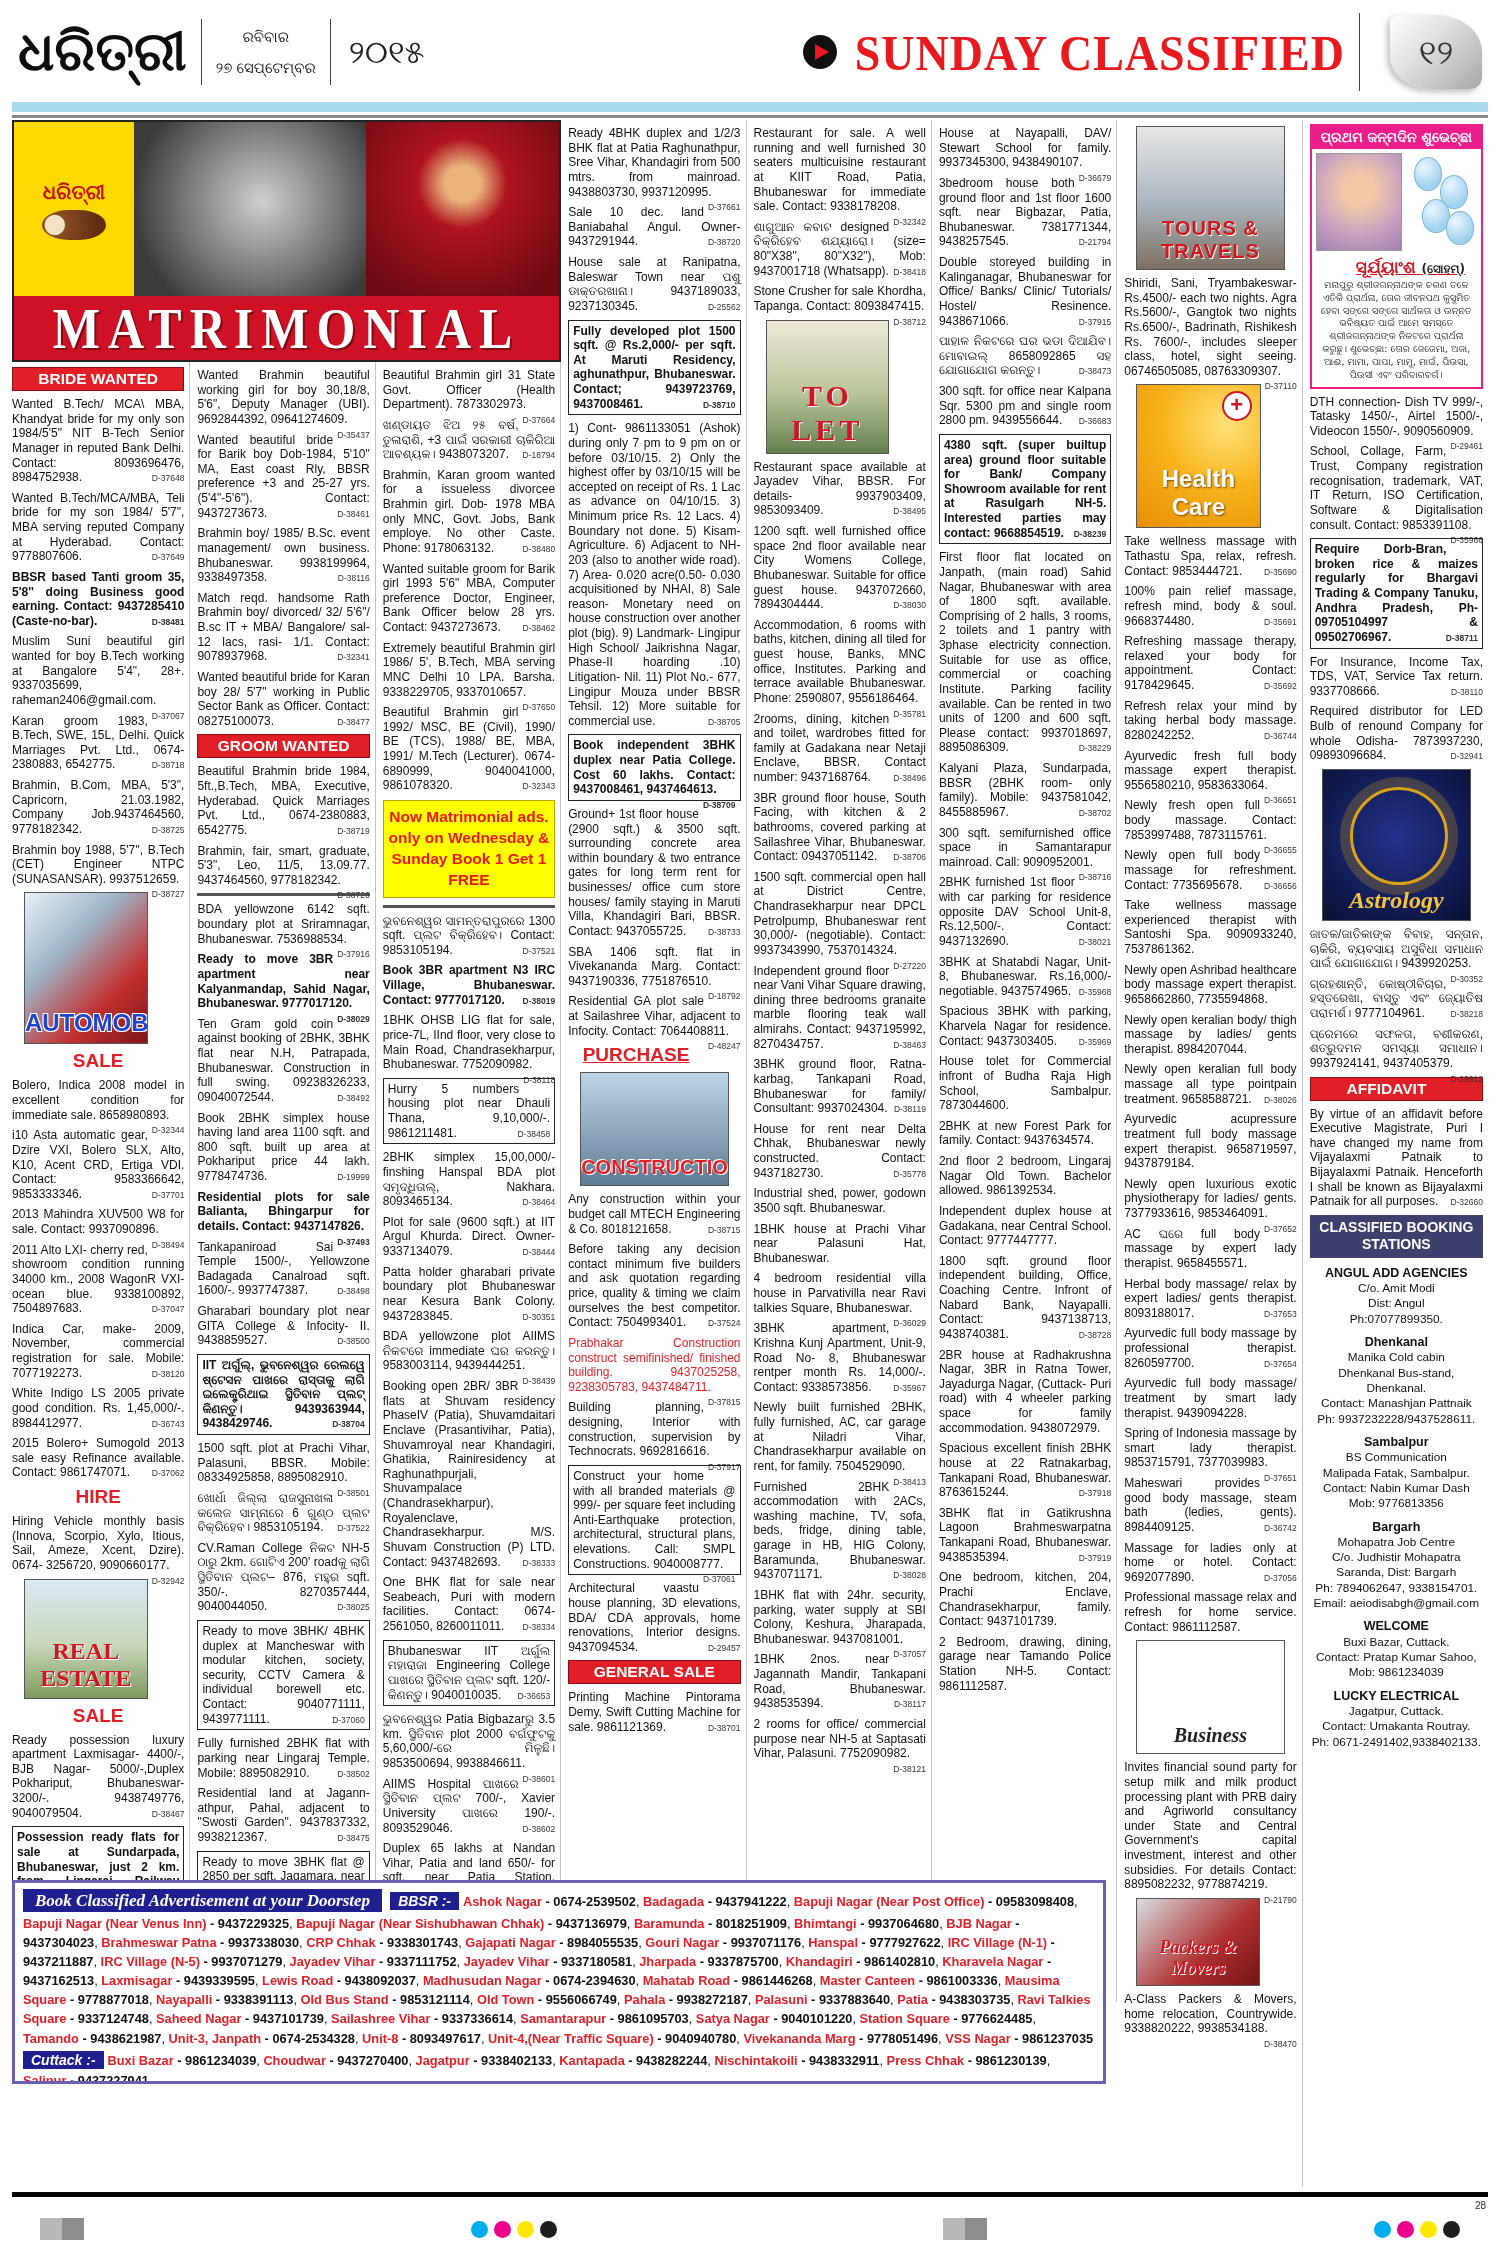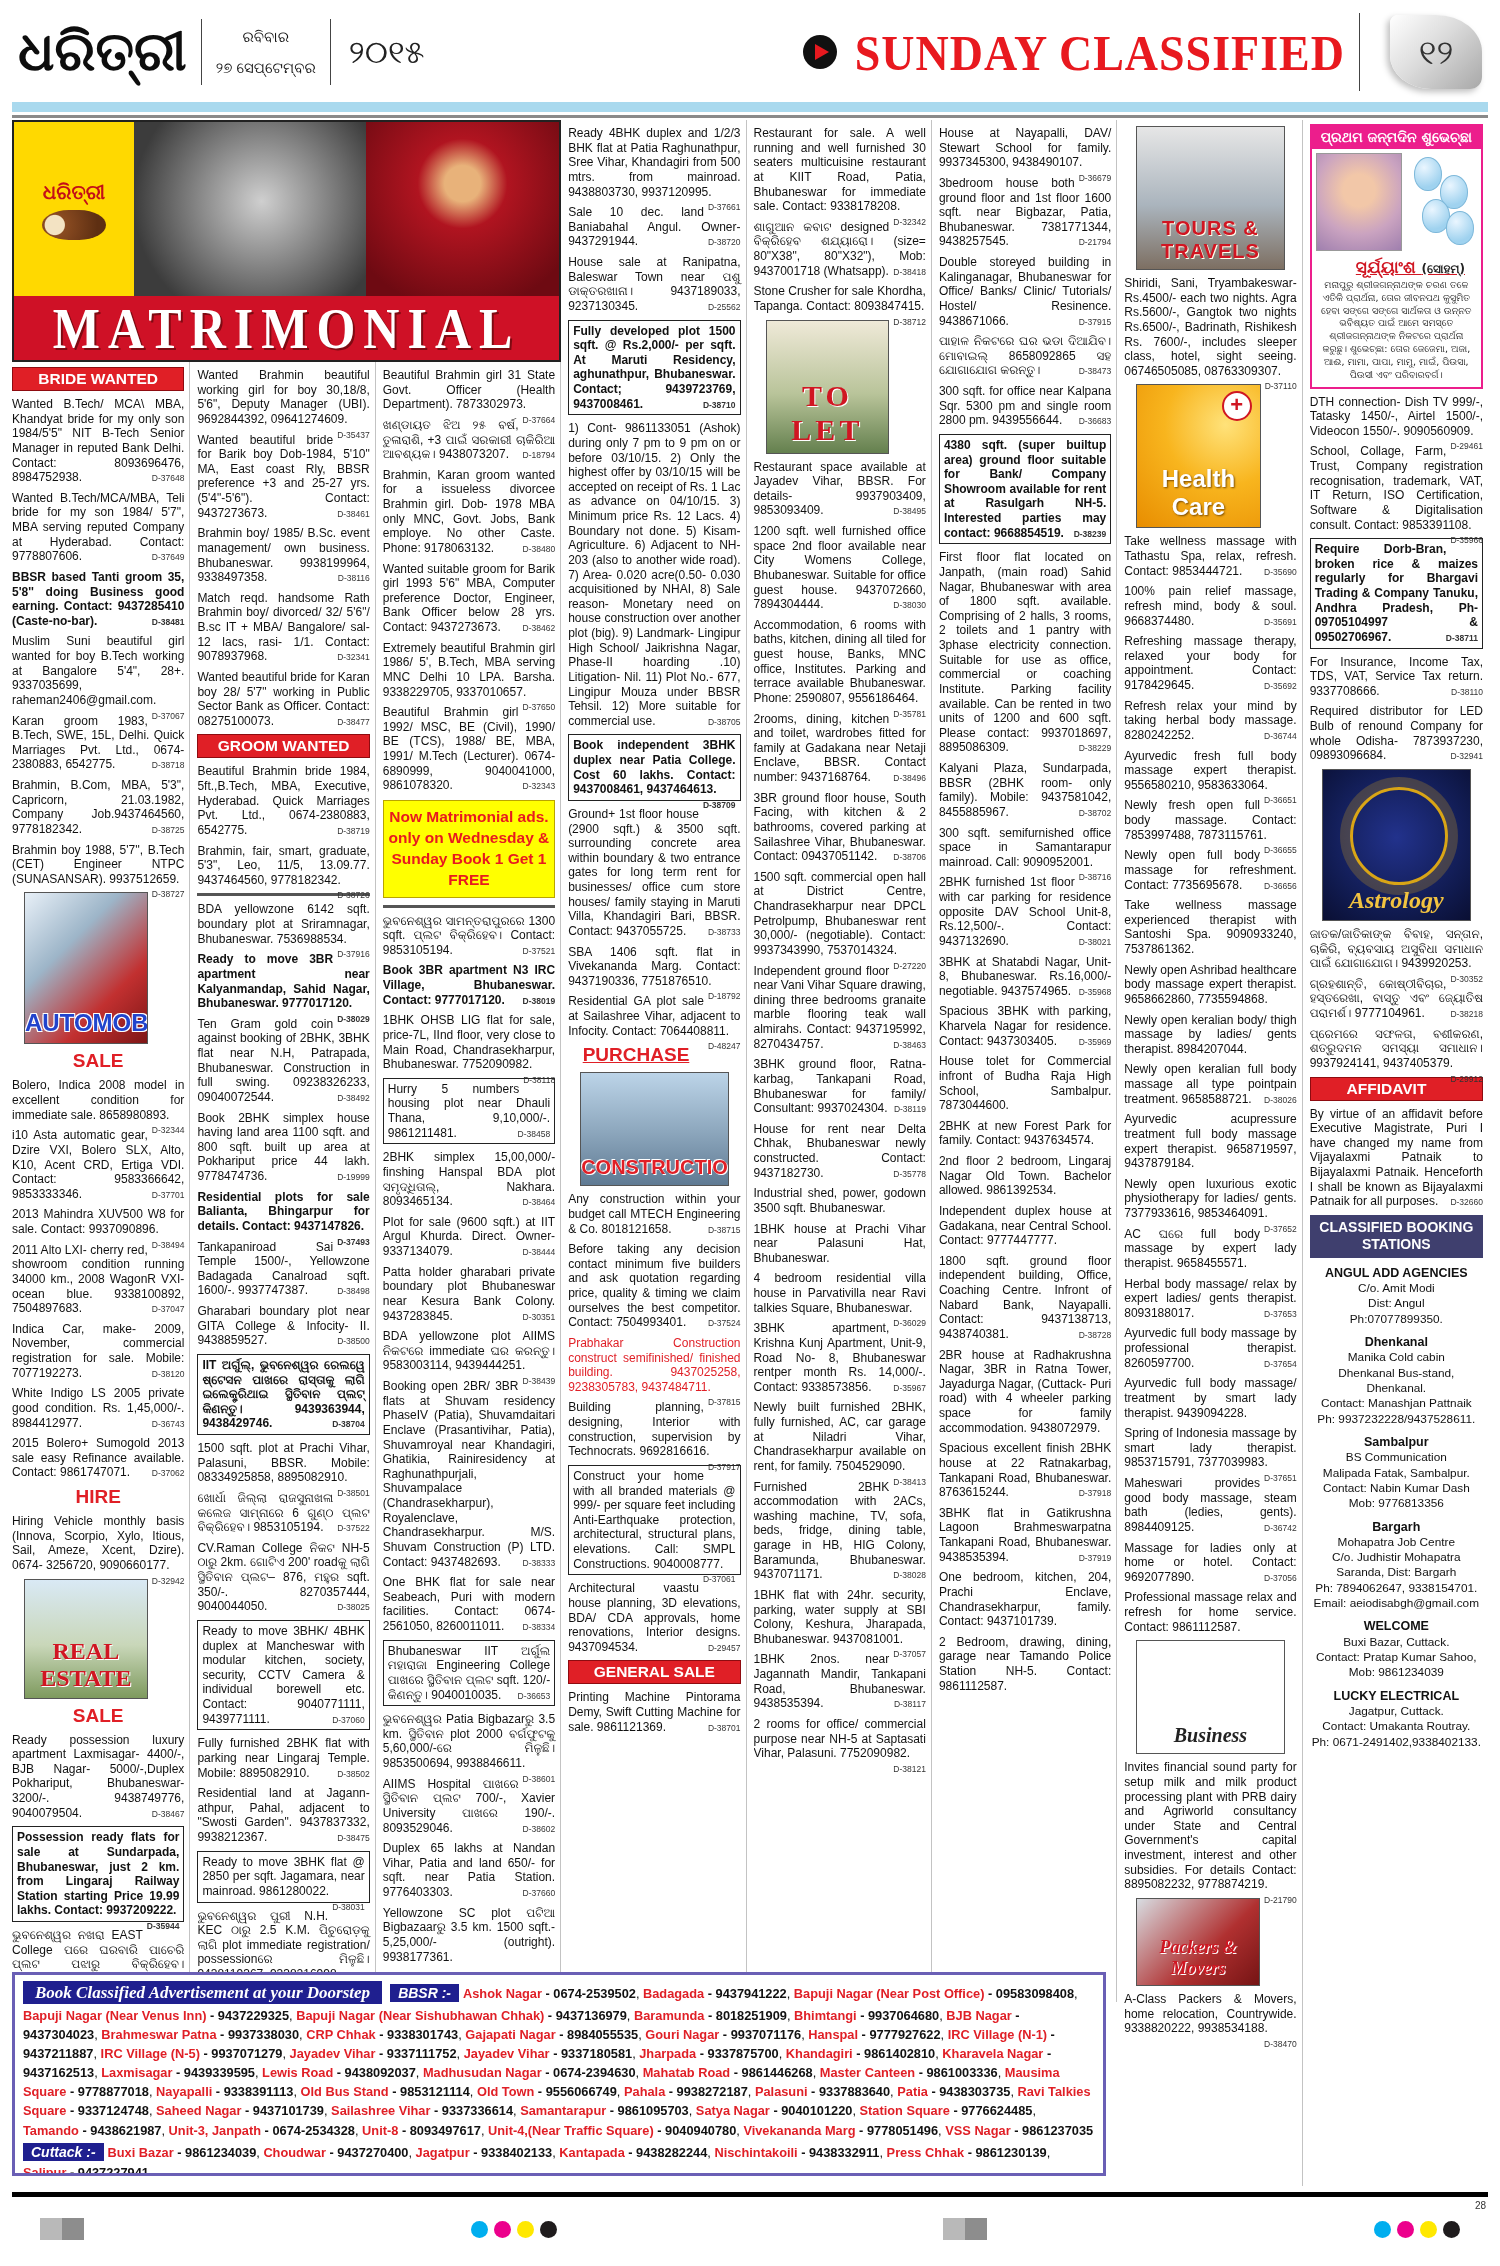--- a/index.html
+++ b/index.html
@@ -95,21 +95,21 @@
            background:radial-gradient(circle at 35% 30%,#eaf6ff 0%,#9fd2ef 70%);border:1px solid #7db8da;}
   .bday-name{text-align:right;font-size:17px;font-weight:bold;color:#d01622;margin:2px 16px;font-family:"DejaVu Sans",sans-serif;text-decoration:underline;}
   .bday-name small{color:#222;font-size:12px;font-weight:bold;}
   .bday-msg{font-size:9.5px;line-height:1.35;text-align:center;padding:0 4px 5px 4px;color:#222;
             font-family:"DejaVu Sans",sans-serif;}
   
   .station{text-align:center;font-size:11.8px;line-height:1.3;margin:7px 0;}
   .station .st-name{font-weight:bold;font-size:12.5px;display:block;}
   .station span{display:block;}
   
-  .doorstep{position:absolute;left:12px;top:1972px;width:1072px;height:188px;border:3px solid #6a5fb5;
+  .doorstep{position:absolute;left:12px;top:1880px;width:1072px;height:188px;border:3px solid #6a5fb5;
             background:#fff;padding:5px 8px;font-size:12.8px;line-height:1.5;overflow:hidden;}
   .d-title{background:#1f1f8f;color:#fff;font-style:italic;font-weight:bold;font-size:17px;
            padding:2px 12px;margin-right:8px;font-family:"Liberation Serif",serif;}
   .chip{background:#1f1f8f;color:#fff;font-weight:bold;font-style:italic;font-size:14px;padding:1px 8px;margin:0 4px 0 0;}
   .loc{color:#e01f26;font-weight:bold;}
   .phn{color:#111;font-weight:bold;}
   .d-line{display:block;margin-top:2px;}
   
   .foot{position:absolute;left:0;right:0;bottom:0;height:74px;}
   .foot-rule{height:5px;background:#000;margin:0 12px;}

